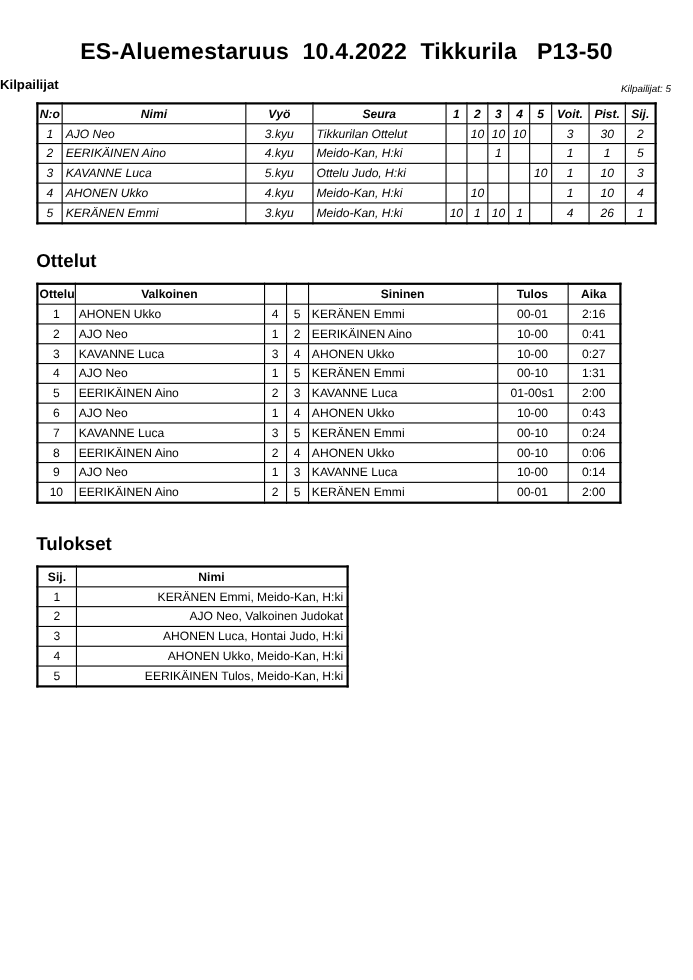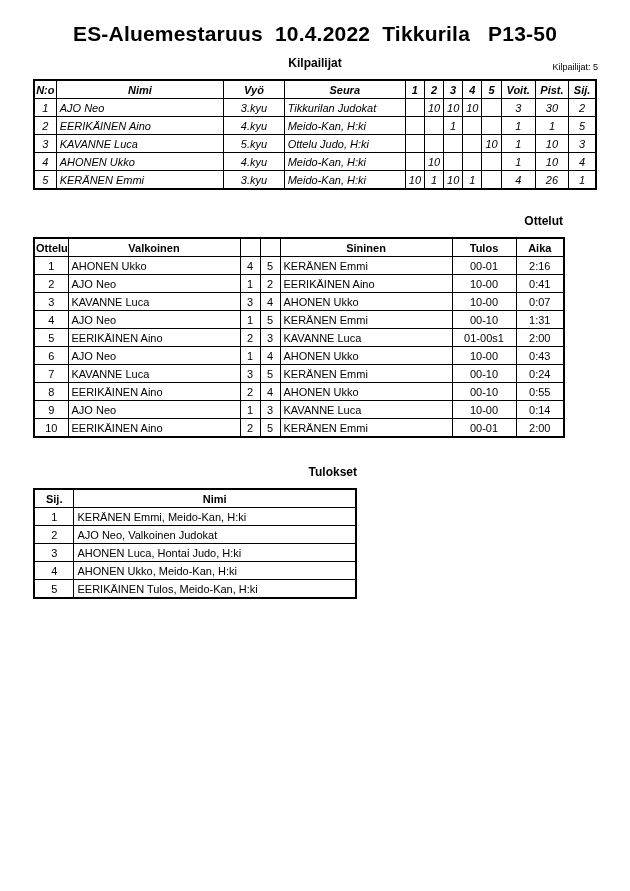--- a/index.html
+++ b/index.html
@@ -1,46 +1,46 @@
 <!DOCTYPE html>
 <html><head>
 <meta charset="utf-8">
 <style>
   html, body { margin: 0; padding: 0; background: #ffffff; }
   .page {
     width: 630px; height: 891px;
     background: #ffffff; color: #000;
     font-family: "Liberation Sans", sans-serif;
     position: relative; box-sizing: border-box;
-    padding-top: 22px; overflow: hidden;
+    padding-top: 36px; overflow: hidden;
   }
   .title {
     text-align: center; font-weight: bold; font-size: 21px;
     white-space: pre; letter-spacing: 0.2px;
   }
   .subhead-row { position: relative; margin-top: 10px; height: 18px; }
-  .subhead { text-align: center; font-weight: bold; font-size: 12px; }
-  .count { position: absolute; right: 32px; top: 6px; font-size: 9px; }
+  .subhead { font-weight: bold; font-size: 12px; }
+  .count { position: absolute; right: 20px; top: 6px; font-size: 9px; font-style: italic; }
 
   .section1 { margin: 5px 0 0 33px; width: 564px; font-style: italic; }
   .section2 { margin: 24px 0 0 33px; width: 530px; }
-  .section3 { margin: 27px 0 0 33px; width: 324px; }
-  .h2 { text-align: right; font-weight: bold; font-size: 12px; margin-bottom: 9px; }
+  .section3 { margin: 27px 0 0 33px; width: 282px; }
+  .h2 { text-align: left; font-weight: bold; font-size: 17px; margin-bottom: 9px; }
 
   table { border-collapse: collapse; table-layout: fixed; width: 100%; border: 2px solid #000; }
   th, td {
     border: 1px solid #000; font-size: 11px; height: 15px;
     padding: 1px 3px; text-align: center; overflow: hidden; white-space: nowrap;
     font-weight: normal;
   }
   th { font-weight: bold; padding: 1px 1px; }
 
   #t1 td:nth-child(2), #t1 td:nth-child(4) { text-align: left; }
   #t2 td:nth-child(2), #t2 td:nth-child(5) { text-align: left; }
-  #t3 td:nth-child(2) { text-align: left; }
+  #t3 td:nth-child(2) { text-align: right; }
 </style>
 </head>
 <body>
 
 <div class="page">
 
   <div class="title">ES-Aluemestaruus  10.4.2022  Tikkurila   P13-50</div>
 
   <div class="subhead-row">
     <div class="subhead">Kilpailijat</div>
@@ -77,21 +77,21 @@
           <th>Voit.</th>
           <th>Pist.</th>
           <th>Sij.</th>
         </tr>
       </thead>
       <tbody>
           <tr>
             <td>1</td>
             <td>AJO Neo</td>
             <td>3.kyu</td>
-            <td>Tikkurilan Judokat</td>
+            <td>Tikkurilan Ottelut</td>
             <td></td>
             <td>10</td>
             <td>10</td>
             <td>10</td>
             <td></td>
             <td>3</td>
             <td>30</td>
             <td>2</td>
           </tr>
           <tr>
@@ -196,21 +196,21 @@
             <td>10-00</td>
             <td>0:41</td>
           </tr>
           <tr>
             <td>3</td>
             <td>KAVANNE Luca</td>
             <td>3</td>
             <td>4</td>
             <td>AHONEN Ukko</td>
             <td>10-00</td>
-            <td>0:07</td>
+            <td>0:27</td>
           </tr>
           <tr>
             <td>4</td>
             <td>AJO Neo</td>
             <td>1</td>
             <td>5</td>
             <td>KERÄNEN Emmi</td>
             <td>00-10</td>
             <td>1:31</td>
           </tr>
@@ -241,21 +241,21 @@
             <td>00-10</td>
             <td>0:24</td>
           </tr>
           <tr>
             <td>8</td>
             <td>EERIKÄINEN Aino</td>
             <td>2</td>
             <td>4</td>
             <td>AHONEN Ukko</td>
             <td>00-10</td>
-            <td>0:55</td>
+            <td>0:06</td>
           </tr>
           <tr>
             <td>9</td>
             <td>AJO Neo</td>
             <td>1</td>
             <td>3</td>
             <td>KAVANNE Luca</td>
             <td>10-00</td>
             <td>0:14</td>
           </tr>

